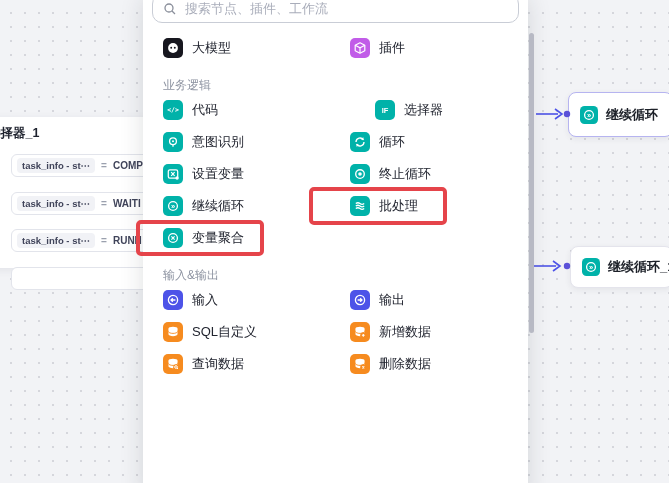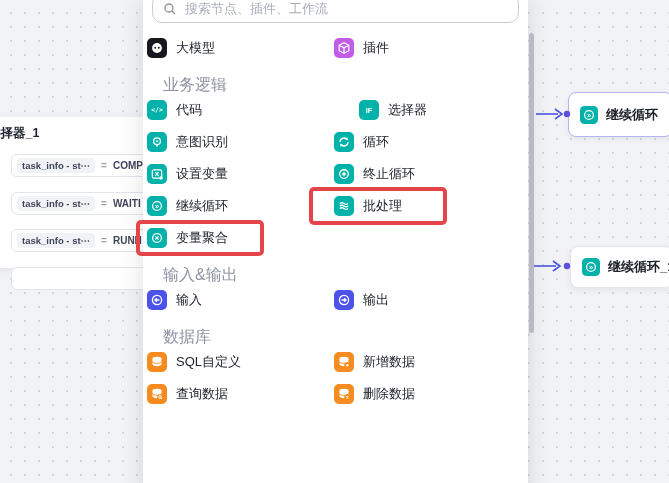--- a/index.html
+++ b/index.html
@@ -44,25 +44,25 @@
     box-sizing:border-box;height:29px;border:1px solid #c9cdd6;border-radius:10px;
     display:flex;align-items:center;gap:6px;padding:0 10px;background:#fff;
   }
   .search-box input{
     border:none;outline:none;flex:1;font-size:13px;color:#333;background:transparent;
     font-family:"Liberation Sans",sans-serif;
   }
   .search-box input::placeholder{color:#a9adba;}
   .section-header{
     box-sizing:border-box;height:30px;padding:12px 0 0 20px;
-    font-size:16px;line-height:18px;color:#8d93a1;
+    font-size:12px;line-height:18px;color:#8d93a1;
   }
   .items-grid{
     display:grid;grid-template-columns:187px auto;grid-auto-rows:32px;
-    padding-left:4px;margin-top:0;
+    padding-left:20px;margin-top:0;
   }
   .items-grid.first{margin-top:9px;}
   .menu-item{display:flex;align-items:center;gap:9px;cursor:pointer;}
   .menu-item .icon{
     width:20px;height:20px;border-radius:5px;display:inline-flex;
     align-items:center;justify-content:center;flex:0 0 auto;
   }
   .menu-label{font-size:13px;color:#21242f;}
   
   .popup-scrollbar{
@@ -254,21 +254,20 @@
         <div class="menu-item">
           <span class="icon" style="background: rgb(77, 83, 232);">
             <svg width="14" height="14" viewBox="0 0 14 14">
               <circle cx="7" cy="7" r="4.6" fill="none" stroke="#fff" stroke-width="1.3"></circle>
               <path d="M4.6 7h4.2 M7.2 5.2 9 7 7.2 8.8" fill="none" stroke="#fff" stroke-width="1.3"></path>
             </svg>
           </span>
           <span class="menu-label">输出</span>
         </div>
       </div>
-      <div class="section-header">数据库</div>
       <div class="items-grid">
         <div class="menu-item">
           <span class="icon" style="background: rgb(246, 139, 31);">
             <svg width="14" height="14" viewBox="0 0 14 14">
               <ellipse cx="7" cy="3.7" rx="4.5" ry="1.9" fill="#fff"></ellipse>
               <path d="M2.5 3.7v5.6c0 1.05 2 1.9 4.5 1.9s4.5-.85 4.5-1.9V3.7Z" fill="#fff"></path>
               <path d="M2.5 6.5c0 1.05 2 1.9 4.5 1.9s4.5-.85 4.5-1.9" fill="none" stroke="#f68b1f" stroke-width=".9"></path>
             </svg>
           </span>
           <span class="menu-label">SQL自定义</span>

